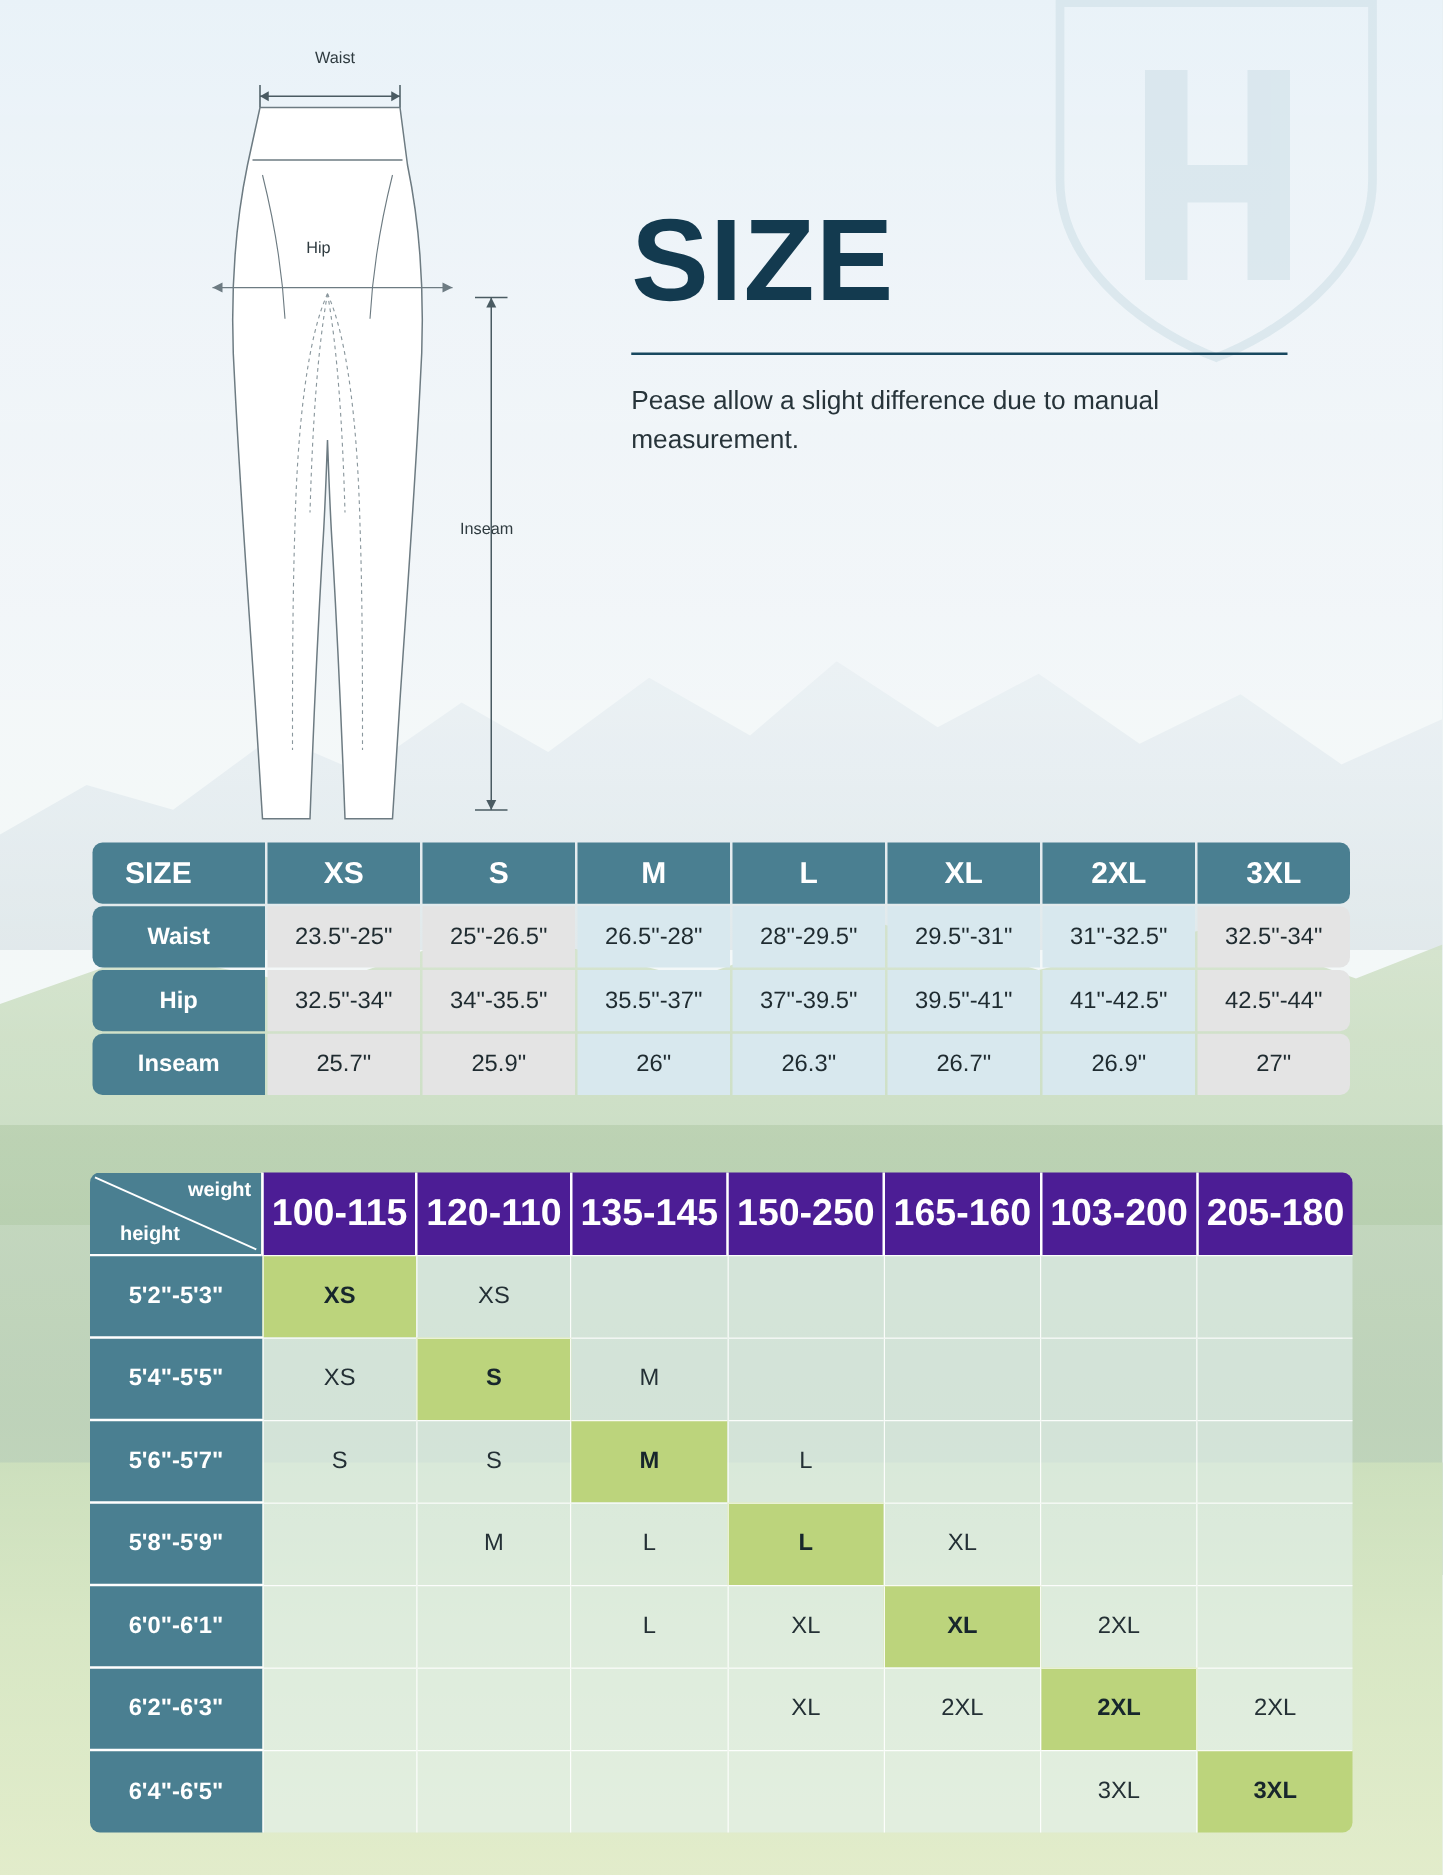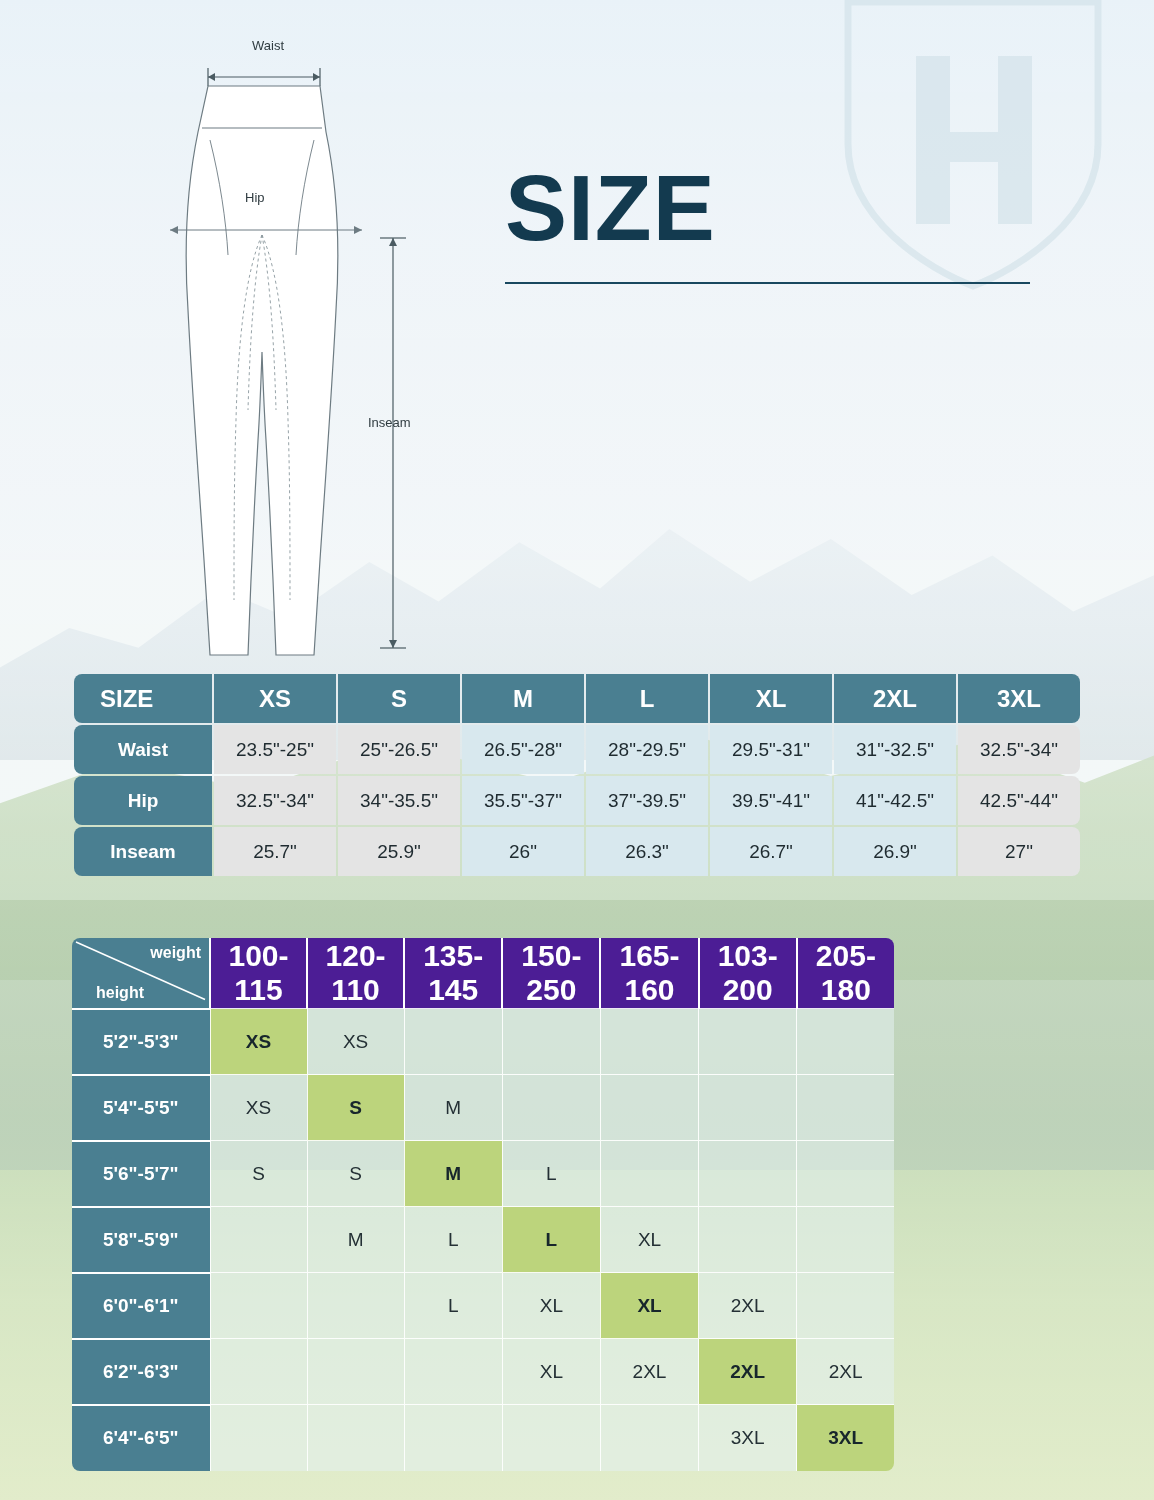--- a/index.html
+++ b/index.html
@@ -93,21 +93,21 @@
   }
   .size-table .cell { background:#e4e4e4; color:#1f2b30; font-size:19px; }
   .size-table .cell.tint { background:#d8e8ee; }
   .size-table .hdr.first { border-top-left-radius:8px; border-bottom-left-radius:8px; text-align:left; padding-left:26px; }
   .size-table .hdr.last { border-top-right-radius:8px; border-bottom-right-radius:8px; }
   .size-table tr.body-row .rowhdr { border-top-left-radius:8px; border-bottom-left-radius:8px; }
   .size-table tr.body-row td:last-child { border-top-right-radius:8px; border-bottom-right-radius:8px; }
 
   
   .matrix {
-    position:absolute; left:72px; top:938px; width:822px;
+    position:absolute; left:72px; top:938px; width:1010px;
     border-collapse:collapse; font-size:19px;padding-left:44px;
   }
   .matrix td, .matrix th { height:66px; text-align:center; vertical-align:middle; font-weight:normal; }
   .matrix .corner {
     width:138px; background:#4a7f91; color:#fff; position:relative; padding:0;
     border-top-left-radius:8px;
   }
   .matrix .corner .w { position:absolute; right:8px; top:6px; font-size:16px; font-weight:bold; }
   .matrix .corner .h { position:absolute; left:24px; bottom:6px; font-size:16px; font-weight:bold; }
   .matrix .corner .slash {
@@ -200,20 +200,21 @@
       </g>
     </svg>
     <div class="illus-label lbl-waist">Waist</div>
     <div class="illus-label lbl-hip">Hip</div>
     <div class="illus-label lbl-inseam">Inseam</div>
   </div>
 
   <div class="title-block">
     <div class="title-line">SIZE</div>
     <div class="title-rule"></div>
+    <div class="title-note">Pease allow a slight difference due to manual measurement.</div>
   </div>
 
   <table class="size-table">
     <thead>
       <tr>
         <th class="hdr first">SIZE</th>
         <th class="hdr">XS</th>
         <th class="hdr">S</th>
         <th class="hdr">M</th>
         <th class="hdr">L</th>

